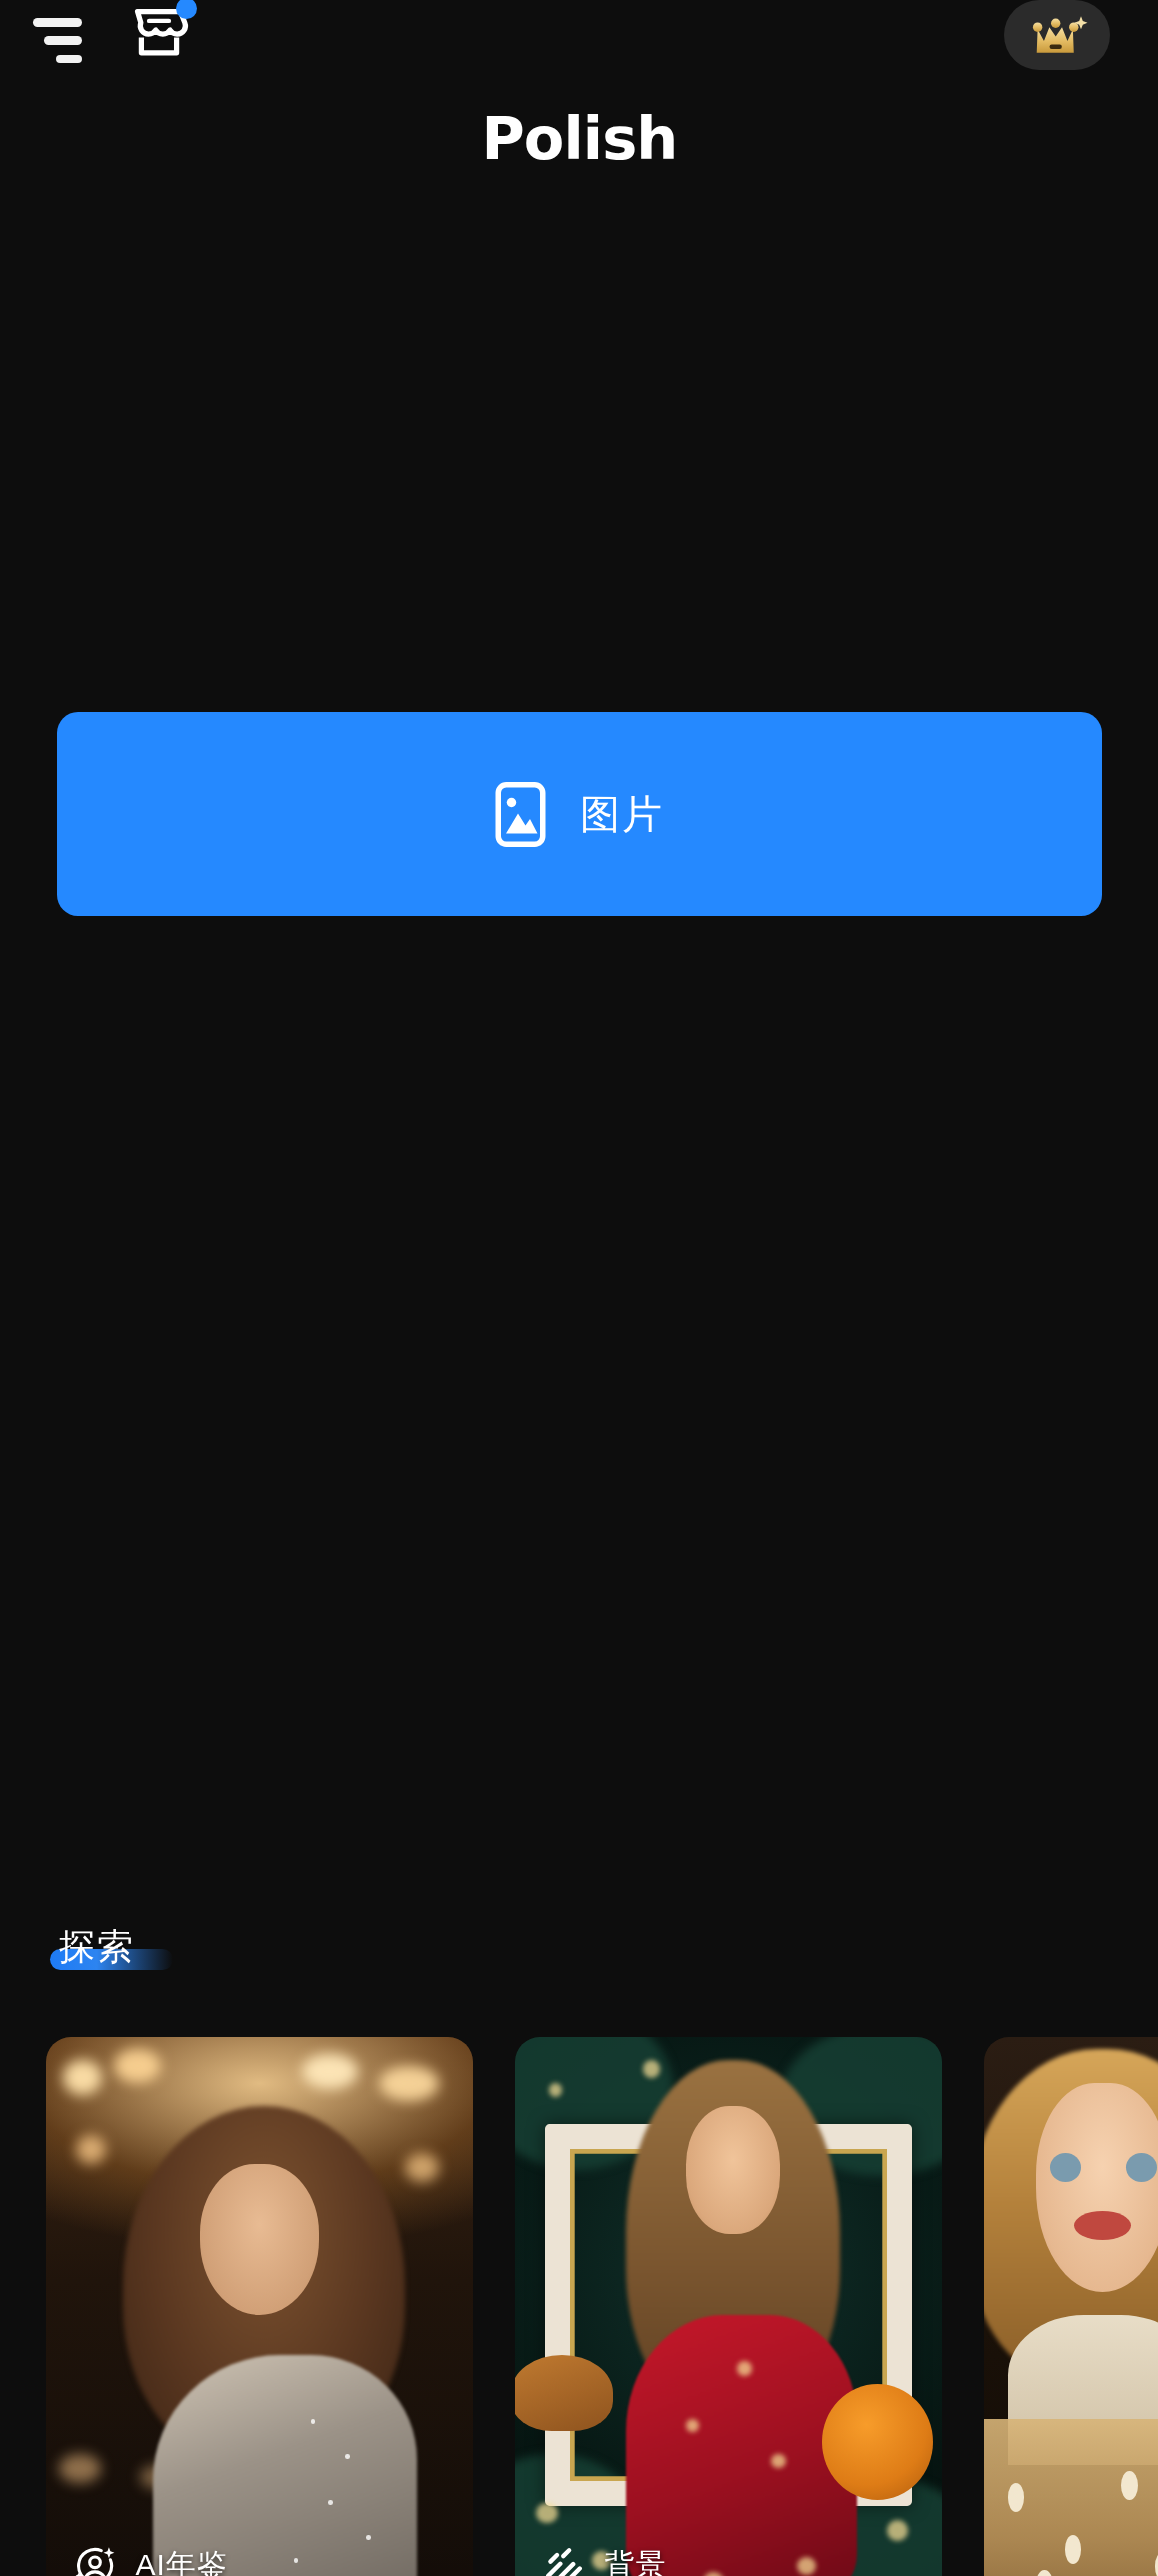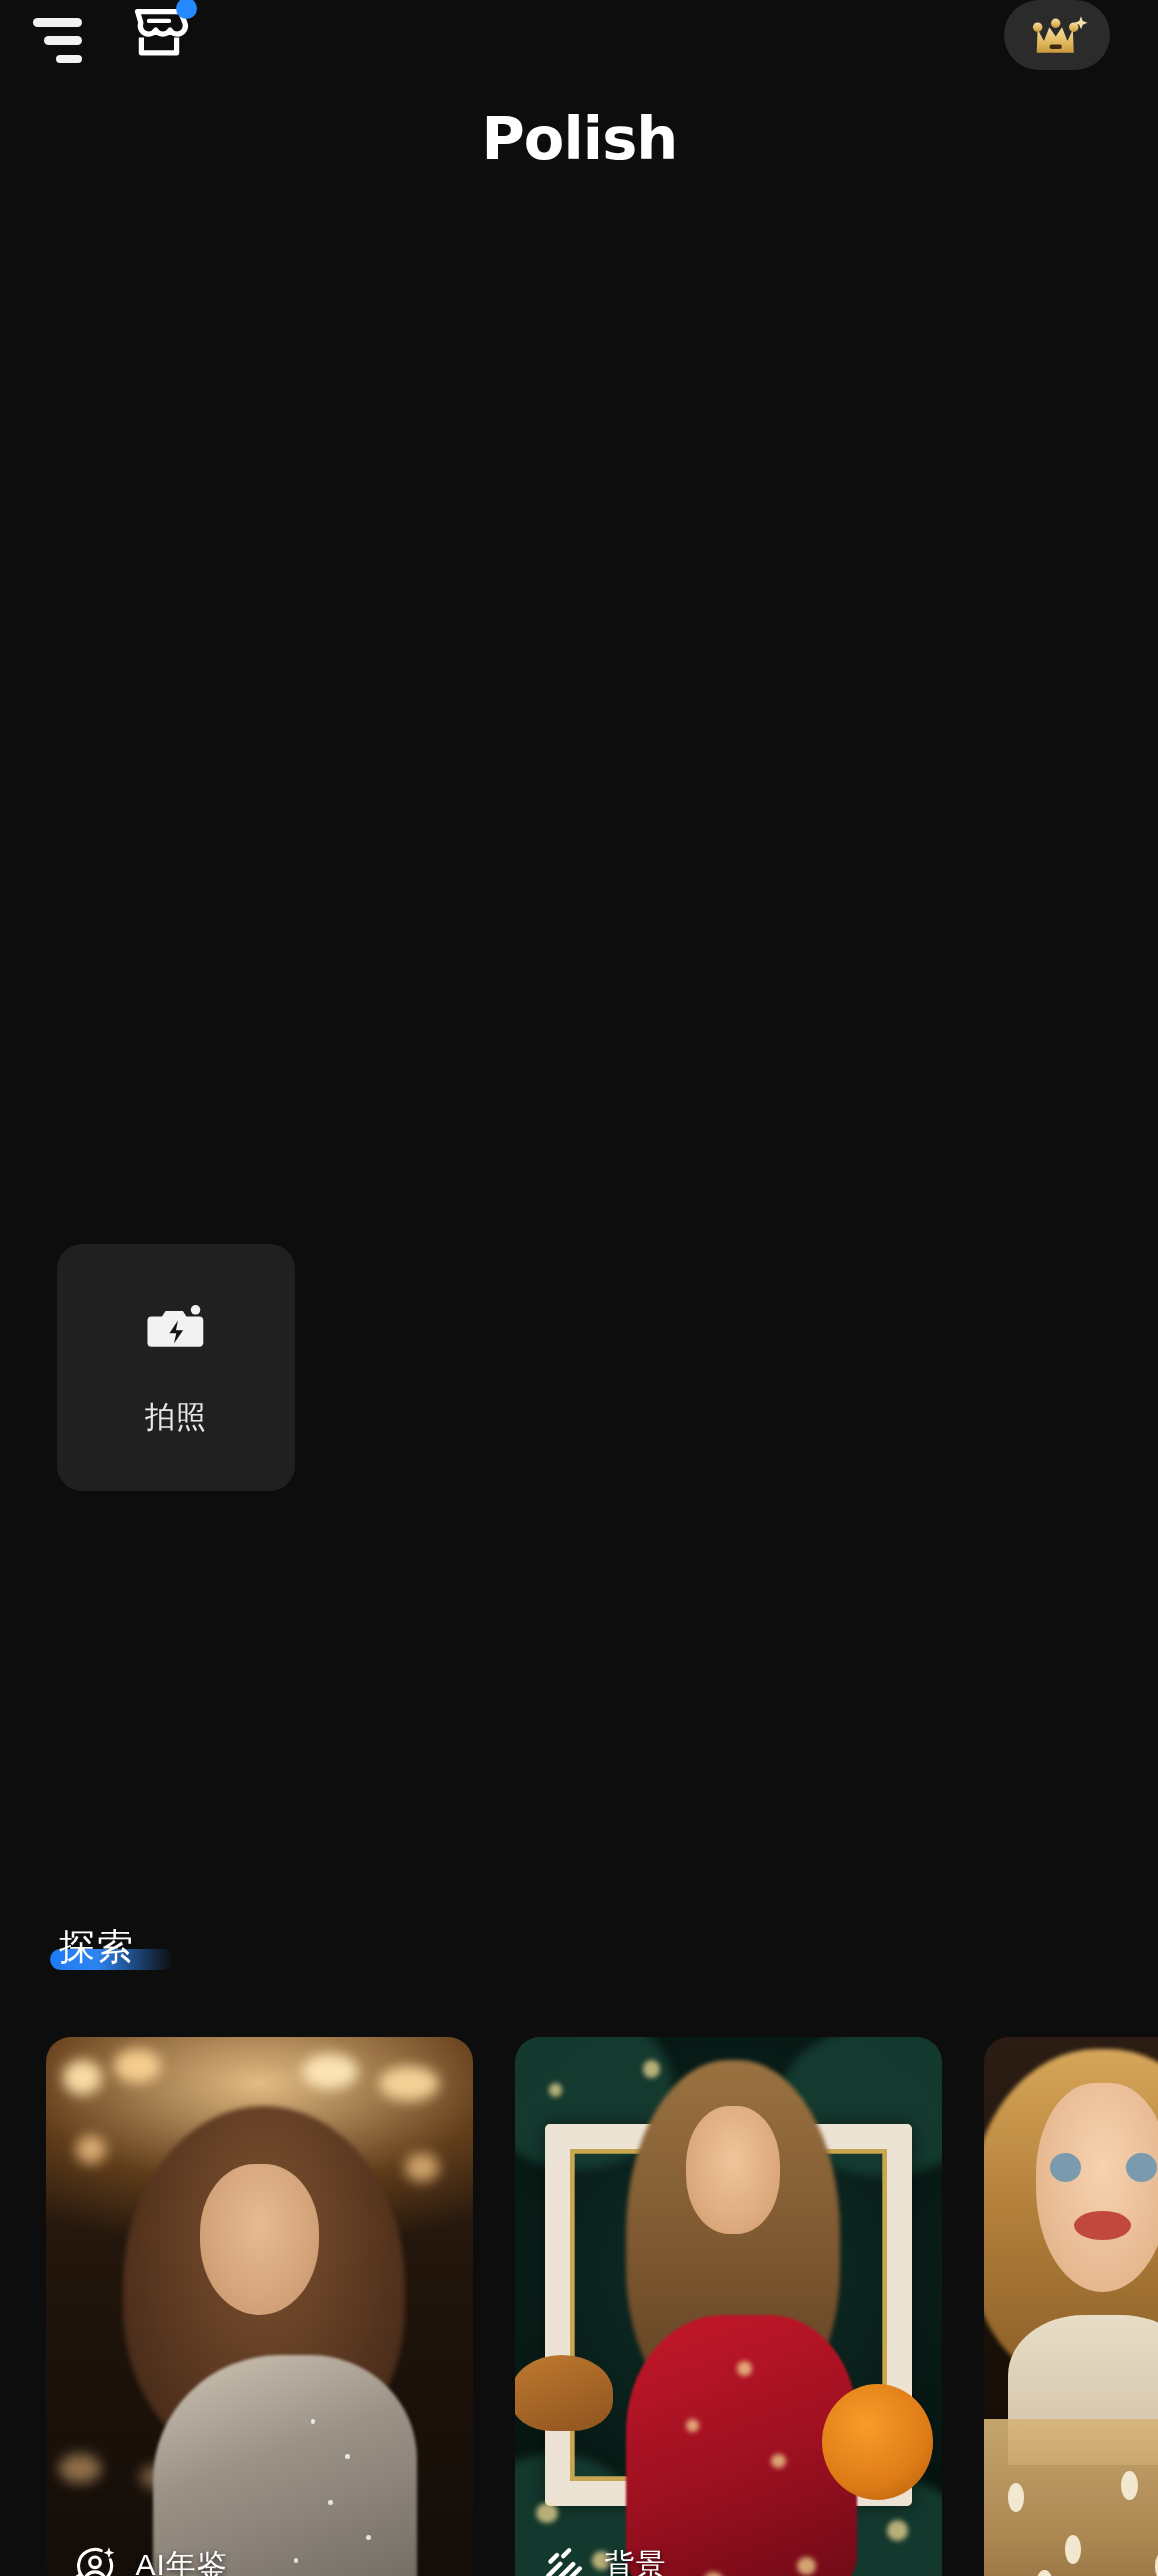--- a/index.html
+++ b/index.html
@@ -308,36 +308,34 @@
         <circle cx="15" cy="6.2" r="2.6" fill="url(#gold)"></circle>
         <circle cx="25" cy="8.4" r="2.6" fill="url(#gold)"></circle>
         <rect x="11.6" y="18" width="6.8" height="2.4" rx="1.2" fill="#3a2b10"></rect>
         <path d="M29 2.4 30 5l2.6 1-2.6 1-1 2.6-1-2.6L25.4 6 28 5Z" fill="#f4e0a8"></path>
       </svg>
     </div>
   </div>
 
   <div class="main">
 
+    <div class="primary-btn" style="background:#2589ff;">
+      <svg width="51" height="65" viewBox="0 0 20 26">
+        <rect x="1.1" y="1.1" width="17.8" height="23.8" rx="3.2" fill="none" stroke="#ffffff" stroke-width="2.2"></rect>
+        <circle cx="6.4" cy="8.2" r="1.9" fill="#ffffff"></circle>
+        <path d="M4.2 20.6 9 12.6l3 4.8 1.8-2.6 3 5.8Z" fill="#ffffff"></path>
+      </svg>
+      <span class="label">图片</span>
+    </div>
 
     <div class="tiles">
 
 
 
 
-      <div class="tile">
-        <span class="t-icon">
-          <svg width="59" height="53" viewBox="0 0 26 23">
-            <path d="M2 6.6h4.6l1.6-2.4h7.6l1.6 2.4H23a1.8 1.8 0 0 1 1.8 1.8v9.4A1.8 1.8 0 0 1 23 20H2a1.8 1.8 0 0 1-1.8-1.8V8.4A1.8 1.8 0 0 1 2 6.6Z" fill="#f2f2f2"></path>
-            <circle cx="21.4" cy="3.7" r="2.1" fill="#f2f2f2"></circle>
-            <path d="M13.6 8.4 9.9 14h3l-1 4.6 4-5.9h-3.1Z" fill="#141414"></path>
-          </svg>
-        </span>
-        <span class="t-label">拍照</span>
-      </div>
     </div>
 
     <div class="explore-head">
       <span class="bar"></span>
       <span class="txt">探索</span>
     </div>
 
     <div class="cards">
 
       <div class="card">

